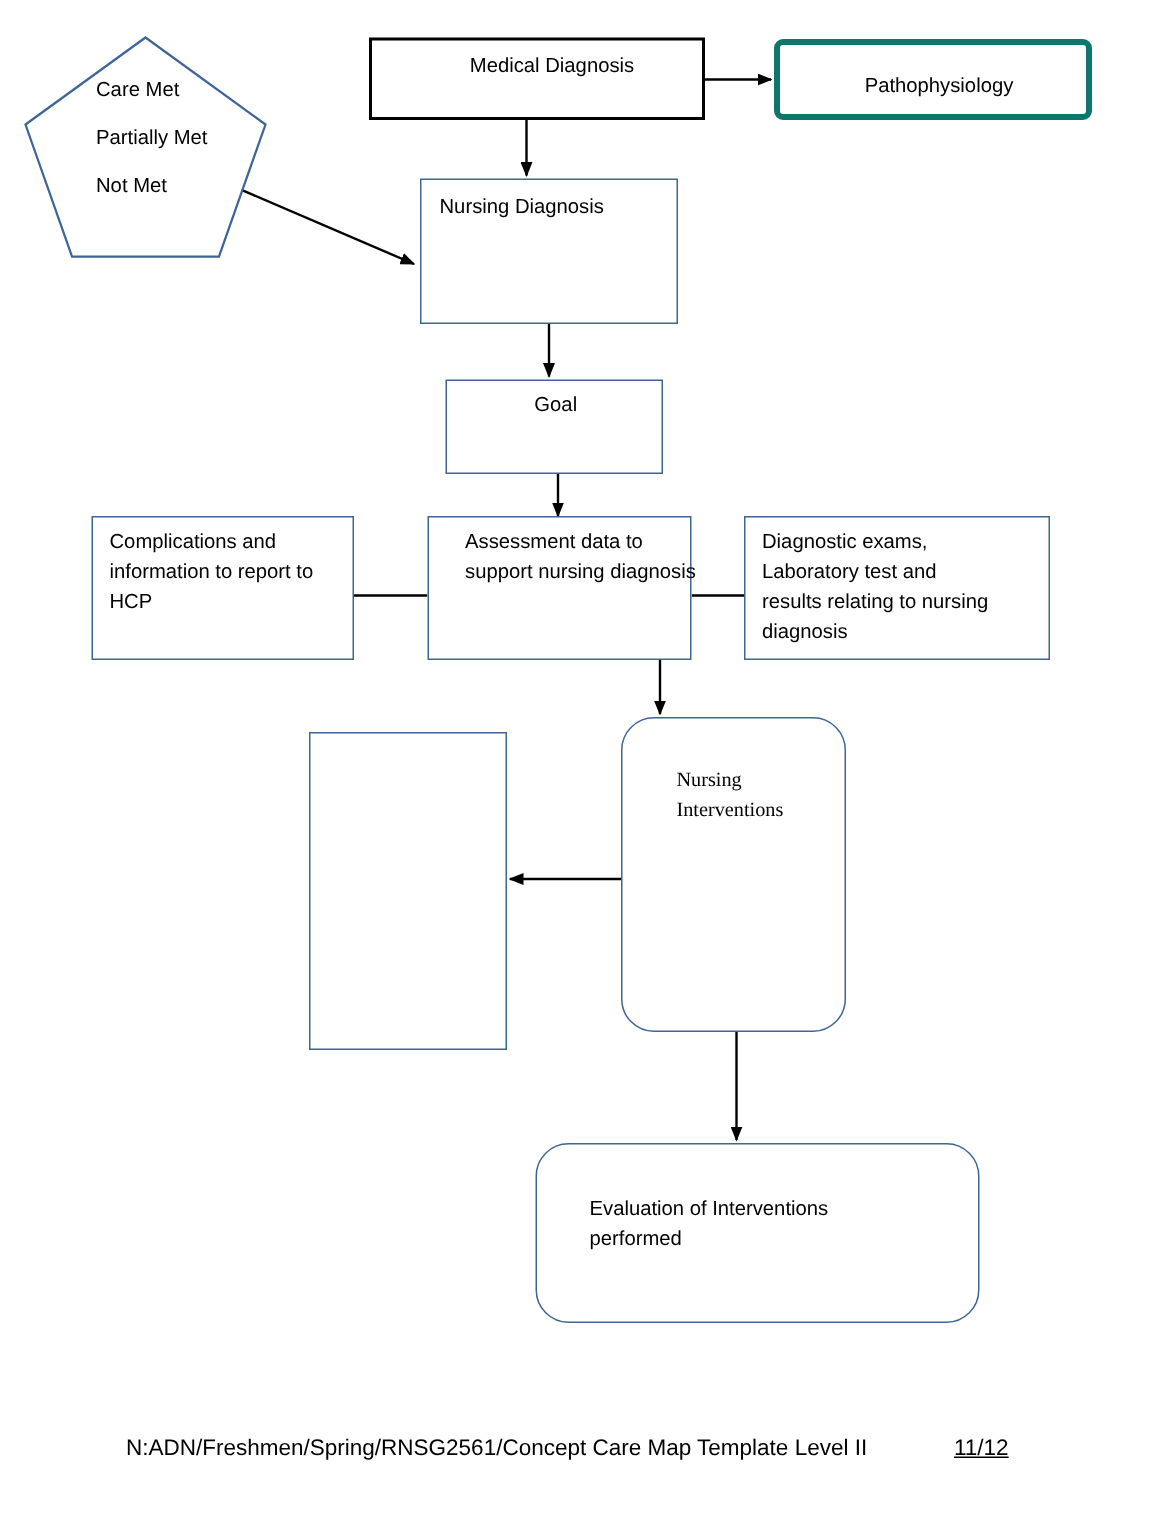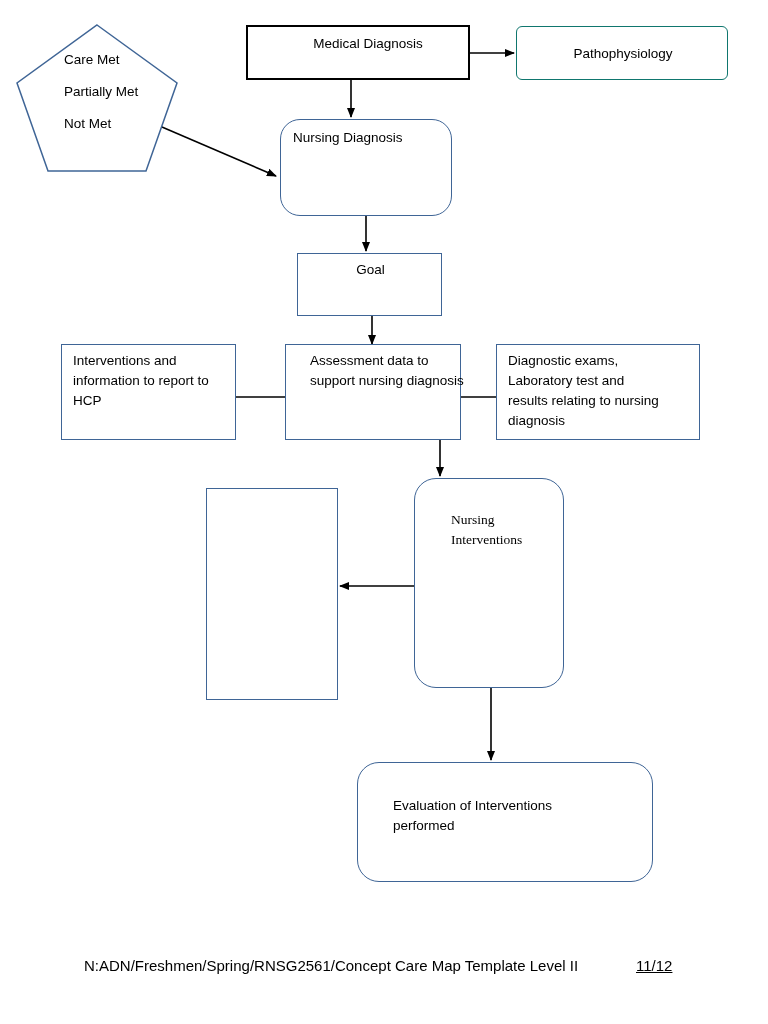--- a/index.html
+++ b/index.html
@@ -30,21 +30,21 @@
     border: 1px solid #3f6596;
   }
   .box-thick {
     border: 2px solid #000000;
   }
   .rounded {
     border: 1px solid #3f6596;
     border-radius: 22px;
   }
   .rounded-sm {
-    border: 1px solid #0f766e;
+    border: 4px solid #0f766e;
     border-radius: 6px;
   }
   .txt {
     position: absolute;
     box-sizing: border-box;
     font-size: 13.5px;
     line-height: 20px;
     color: #000000;
     white-space: pre-wrap;
   }
@@ -135,30 +135,30 @@
 </div>
 
 <div class="node box-thick" style="left:246px; top:25px; width:224px; height:55px;">
   <div class="txt center-txt" style="left:0; top:7px; width:224px;padding-left:16px;">Medical Diagnosis</div>
 </div>
 
 <div class="node rounded-sm" style="left:516px; top:26px; width:212px; height:54px;">
   <div class="txt center-txt" style="left:0; top:17px; width:212px;">Pathophysiology</div>
 </div>
 
-<div class="node box" style="left:280px; top:119px; width:172px; height:97px;border-radius:20px;">
+<div class="node box" style="left:280px; top:119px; width:172px; height:97px;">
   <div class="txt" style="left:12px; top:8px; width:156px;">Nursing Diagnosis</div>
 </div>
 
 <div class="node box" style="left:297px; top:253px; width:145px; height:63px;">
   <div class="txt center-txt" style="left:0; top:6px; width:145px;">Goal</div>
 </div>
 
 <div class="node box" style="left:61px; top:344px; width:175px; height:96px;">
-  <div class="txt" style="left:11px; top:6px; width:160px;">Interventions and information to report to HCP</div>
+  <div class="txt" style="left:11px; top:6px; width:160px;">Complications and information to report to HCP</div>
 </div>
 
 <div class="node box" style="left:285px; top:344px; width:176px; height:96px;">
   <div class="txt" style="left:24px; top:6px; width:160px;">Assessment data to support nursing diagnosis</div>
 </div>
 
 <div class="node box" style="left:496px; top:344px; width:204px; height:96px;">
   <div class="txt" style="left:11px; top:6px; width:158px;">Diagnostic exams,  Laboratory test and results relating to nursing diagnosis</div>
 </div>
 

